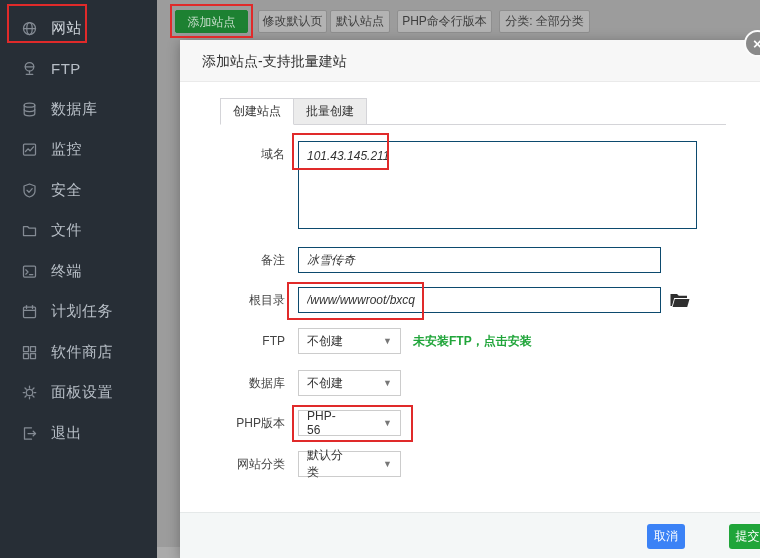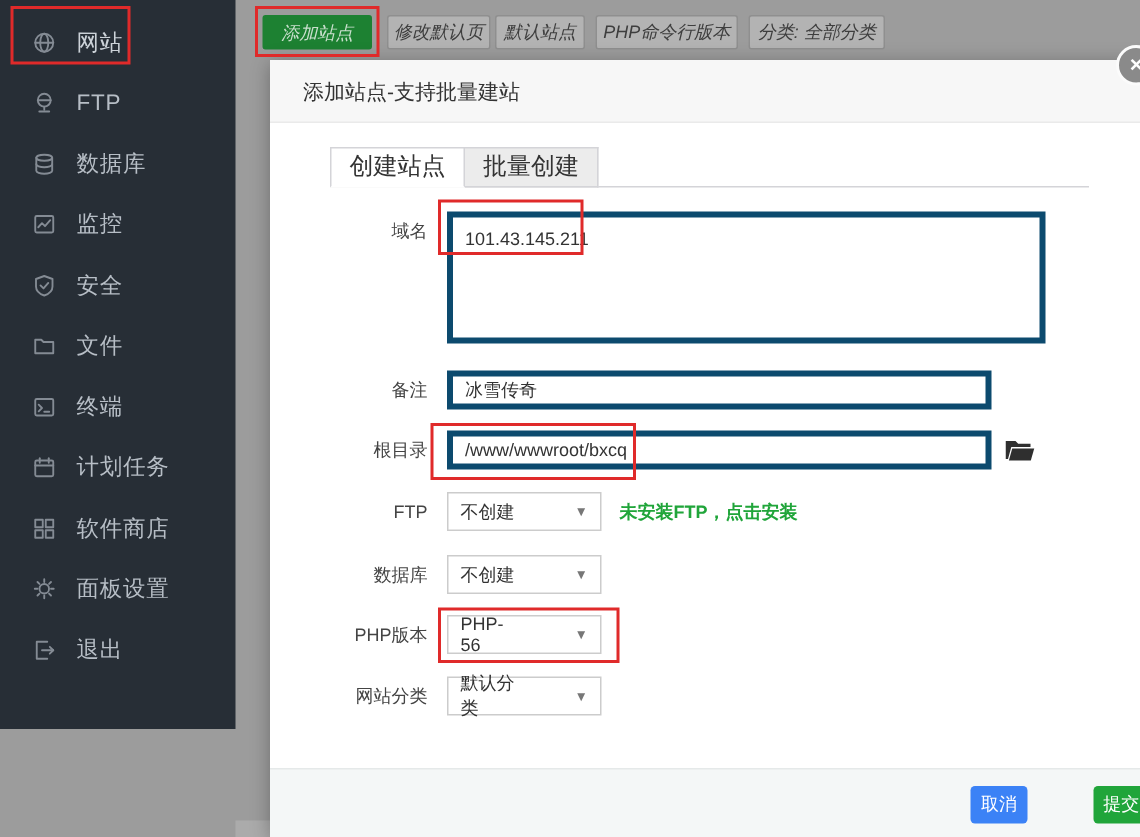--- a/index.html
+++ b/index.html
@@ -1,62 +1,62 @@
 <!DOCTYPE html>
 <html><head>
 <meta charset="utf-8">
 <style>
   * { margin:0; padding:0; box-sizing:border-box; }
   html,body { width:760px; height:558px; overflow:hidden;
     font-family:"Liberation Sans","DejaVu Sans",sans-serif; }
   body { position:relative; background:#9c9c9c; }
 
   
-  .sidebar { position:absolute; left:0; top:0; width:157px; height:486px;
+  .sidebar { position:absolute; left:0; top:0; width:157px; height:558px;
     background:#272e36; z-index:2; }
   .side-list { position:absolute; top:8px; left:0; right:0; }
   .side-item { height:40.5px; display:flex; align-items:center;
     padding-left:20px; cursor:pointer; }
   .side-ic { width:18px; height:18px; display:inline-flex; align-items:center;
     justify-content:center; margin-right:13px; }
   .side-ic svg { stroke:#848b94; fill:none; stroke-width:1.25; stroke-linecap:round; stroke-linejoin:round; }
   .side-label { font-size:15px; color:#b7bec6; letter-spacing:0.5px; }
   .side-item.active .side-label { color:#ccd2d8; }
 
   
   .toolbar-btn { position:absolute; top:10px; height:23px; line-height:21px;
     text-align:center; font-size:12px; background:#b3b3b3; border:1px solid #8f8f8f;
-    color:#3e3e3e; border-radius:2px; z-index:1;font-style:italic; }
+    color:#3e3e3e; border-radius:2px; z-index:1; }
   .toolbar-btn.green { background:#1d8132; border-color:#1d8132; color:#c9dfcd; line-height:23px; }
   .toolbar-btn .tb-caret { font-size:9px; color:#4a4a4a; margin-left:5px; }
   .under-band { position:absolute; left:157px; top:547px; right:0; bottom:0;
     background:#ababab; z-index:1; }
 
   
   .modal { position:absolute; left:180px; top:40px; width:600px; height:518px;
     background:#fff; z-index:10; box-shadow:0 2px 12px rgba(0,0,0,0.3); }
   .modal-header { height:42px; background:#f7f7f7; border-bottom:1px solid #eaeaea;
     line-height:42px; padding-left:22px; font-size:14px; color:#333; }
   .close-btn { position:absolute; left:744px; top:30px; width:27px; height:27px;
     border-radius:50%; background:#8a8a8a; border:2px solid #fbfbfb; color:#fff;
     font-size:15px; font-weight:bold; line-height:23px; text-align:center;
     z-index:45; cursor:pointer; }
 
   .tabs { position:absolute; left:40px; top:58px; width:506px;
     border-bottom:1px solid #d4d4d8; display:flex; }
-  .tab { height:27px; line-height:25px; padding:0 12px; font-size:16px; color:#333;
+  .tab { height:27px; line-height:25px; padding:0 12px; font-size:12px; color:#333;
     border:1px solid #d4d4d8; margin-bottom:-1px; cursor:pointer; }
   .tab.active { background:#fff; border-bottom-color:#fff; }
   .tab.inactive { background:#ececec; border-left:none; }
 
   .form-row { position:absolute; left:40px; display:flex; }
   .form-label { width:65px; text-align:right; margin-right:13px; font-size:12px;
     color:#444; line-height:26px; white-space:nowrap; }
-  .txt-input { border:4px solid #0c4a6e; background:#fff; font-size:12px; color:#333;
-    padding:0 8px; height:26px; font-family:"Liberation Sans","DejaVu Sans",sans-serif; outline:none; }
+  .txt-input { border:1px solid #0c4a6e; background:#fff; font-size:12px; color:#333;
+    padding:0 8px; height:26px; font-family:"Liberation Sans","DejaVu Sans",sans-serif; outline:none;font-style:italic; }
   textarea.txt-input { width:399px; height:88px; resize:none; padding:6px 8px; line-height:16px; }
   .row-domain { top:101px; }
   .row-note   { top:207px; }  .row-note .txt-input { width:363px; }
   .row-root   { top:247px; }  .row-root .txt-input { width:363px; }
   .row-ftp    { top:288px; }
   .row-db     { top:330px; }
   .row-php    { top:370px; }
   .row-cat    { top:411px; }
 
   .sel { width:103px; height:26px; border:1px solid #ccc; background:#fff;

